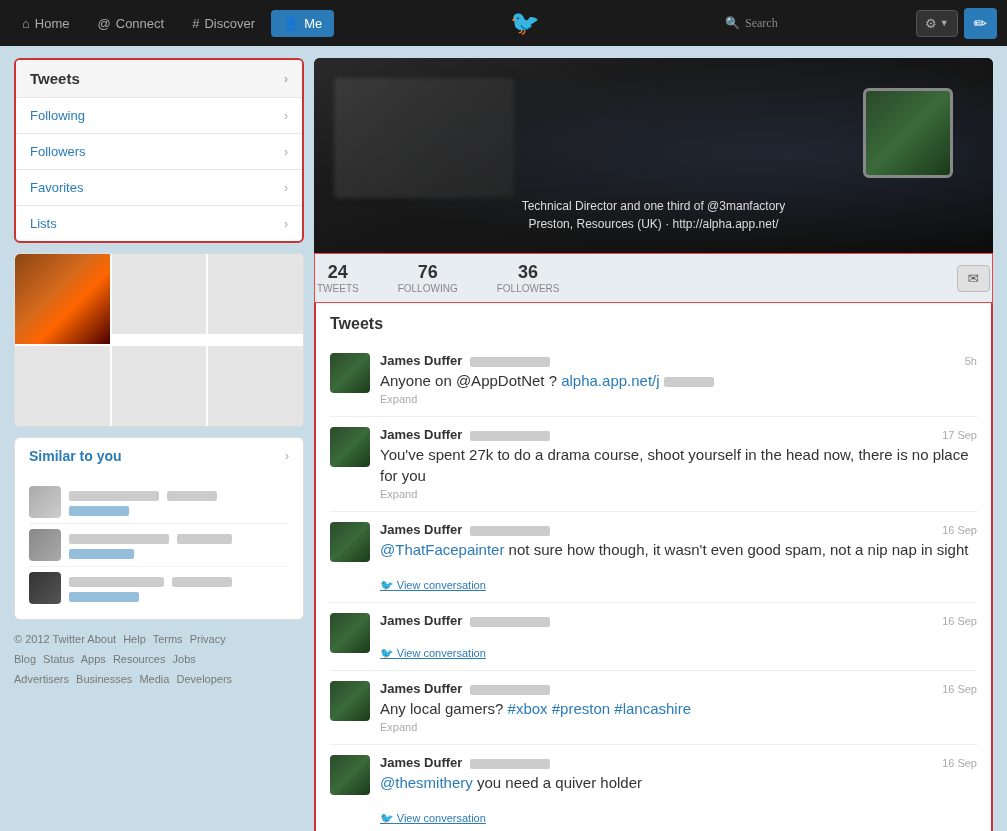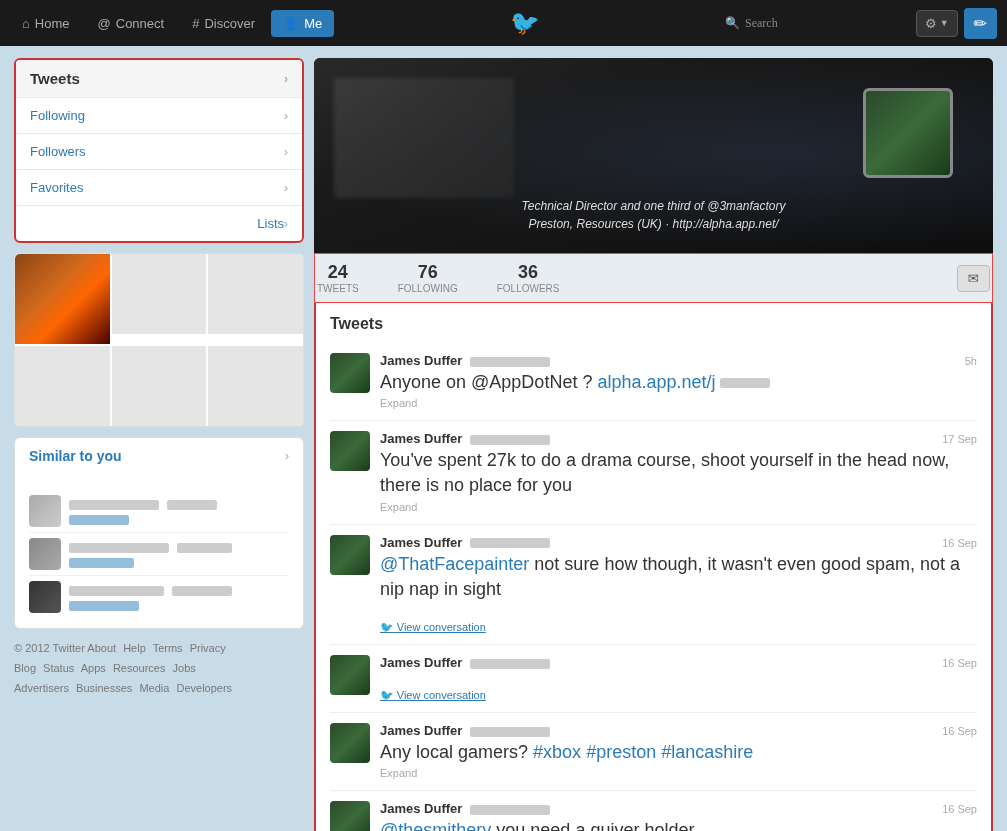--- a/index.html
+++ b/index.html
@@ -113,21 +113,21 @@
       overflow: hidden;
     }
     .nav-widget-item {
       display: flex;
       align-items: center;
       justify-content: space-between;
       padding: 10px 14px;
       border-bottom: 1px solid #e8e8e8;
       cursor: pointer;
     }
-    .nav-widget-item:last-child { border-bottom: none; justify-content: flex-end; }
+    .nav-widget-item:last-child { border-bottom: none; }
     .nav-widget-item.header {
       background: #f5f5f5;
       font-weight: bold;
       color: #333;
       font-size: 15px;
     }
     .nav-widget-item.link-item { color: #2b7bb9; }
     .nav-widget-item .chevron { color: #aaa; font-size: 12px; }
 
     
@@ -159,21 +159,21 @@
     .similar-widget {
       background: #fff;
       border-radius: 6px;
       padding: 10px 14px;
       border: 1px solid #ddd;
     }
     .similar-header {
       display: flex;
       align-items: center;
       justify-content: space-between;
-      margin-bottom: 26px;
+      margin-bottom: 17px;
     }
     .similar-title { color: #2b7bb9; font-size: 14px; font-weight: bold; }
     .similar-chevron { color: #aaa; font-size: 12px; }
     .similar-item {
       display: flex;
       align-items: center;
       gap: 8px;
       padding: 5px 0;
       border-bottom: 1px solid #f0f0f0;
     }
@@ -209,21 +209,20 @@
       gap: 0;
     }
 
     
     .profile-header {
       background: #1a1a1a;
       border-radius: 6px 6px 0 0;
       position: relative;
       height: 195px;
       overflow: hidden;
-      font-style: italic;
     }
     .profile-cover {
       width: 100%;
       height: 100%;
       background: linear-gradient(160deg, #2a2a2a 0%, #1a1a1a 30%, #0d0d0d 100%);
       position: relative;
     }
     .cover-overlay {
       position: absolute;
       inset: 0;
@@ -299,21 +298,21 @@
       width: 40px;
       height: 40px;
       border-radius: 4px;
       flex-shrink: 0;
       background: linear-gradient(135deg, #2a4a2a 0%, #3a6a3a 50%, #1a3a1a 100%);
     }
     .tweet-body { flex: 1; }
     .tweet-header { display: flex; justify-content: space-between; align-items: baseline; }
     .tweet-name { font-weight: bold; font-size: 13px; color: #333; }
     .tweet-time { color: #aaa; font-size: 11px; }
-    .tweet-text { font-size: 18px; color: #333; margin-top: 2px; line-height: 1.4; }
+    .tweet-text { font-size: 15px; color: #333; margin-top: 2px; line-height: 1.4; }
     .tweet-text a { color: #2b7bb9; text-decoration: none; }
     .tweet-link { color: #2b7bb9; font-size: 11px; margin-top: 19px; display: block; }
     .tweet-expand { color: #aaa; font-size: 11px; margin-top: 2px; cursor: pointer; }
 
     
     .handle-blur {
       display: inline-block;
       background: #ccc;
       border-radius: 2px;
       width: 80px;

